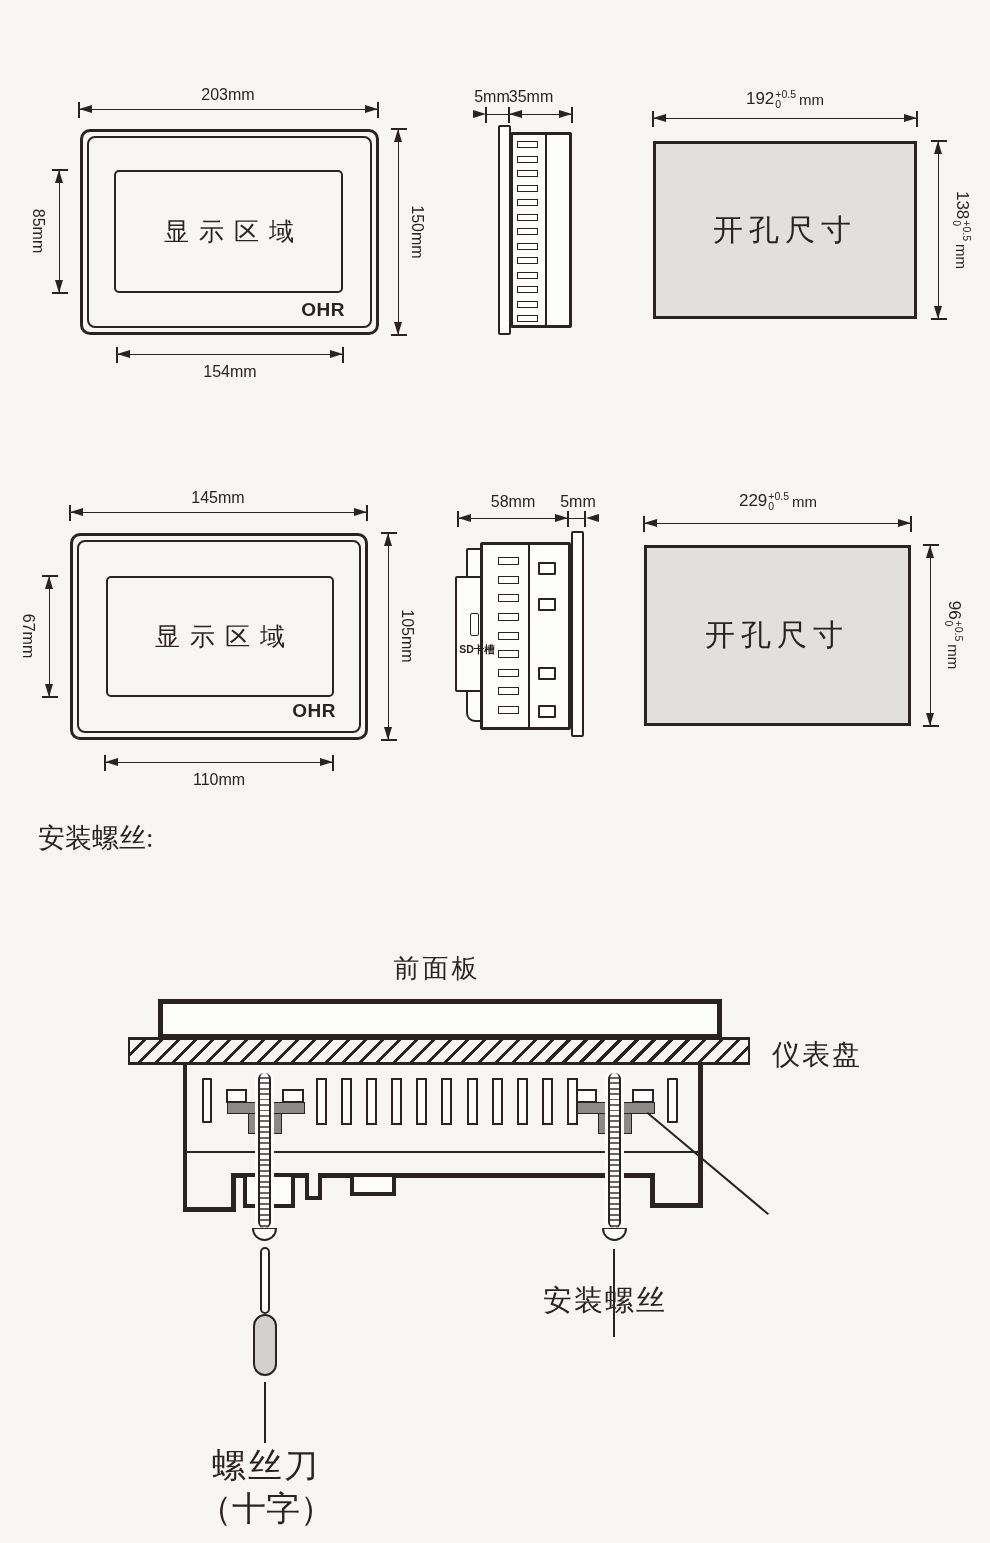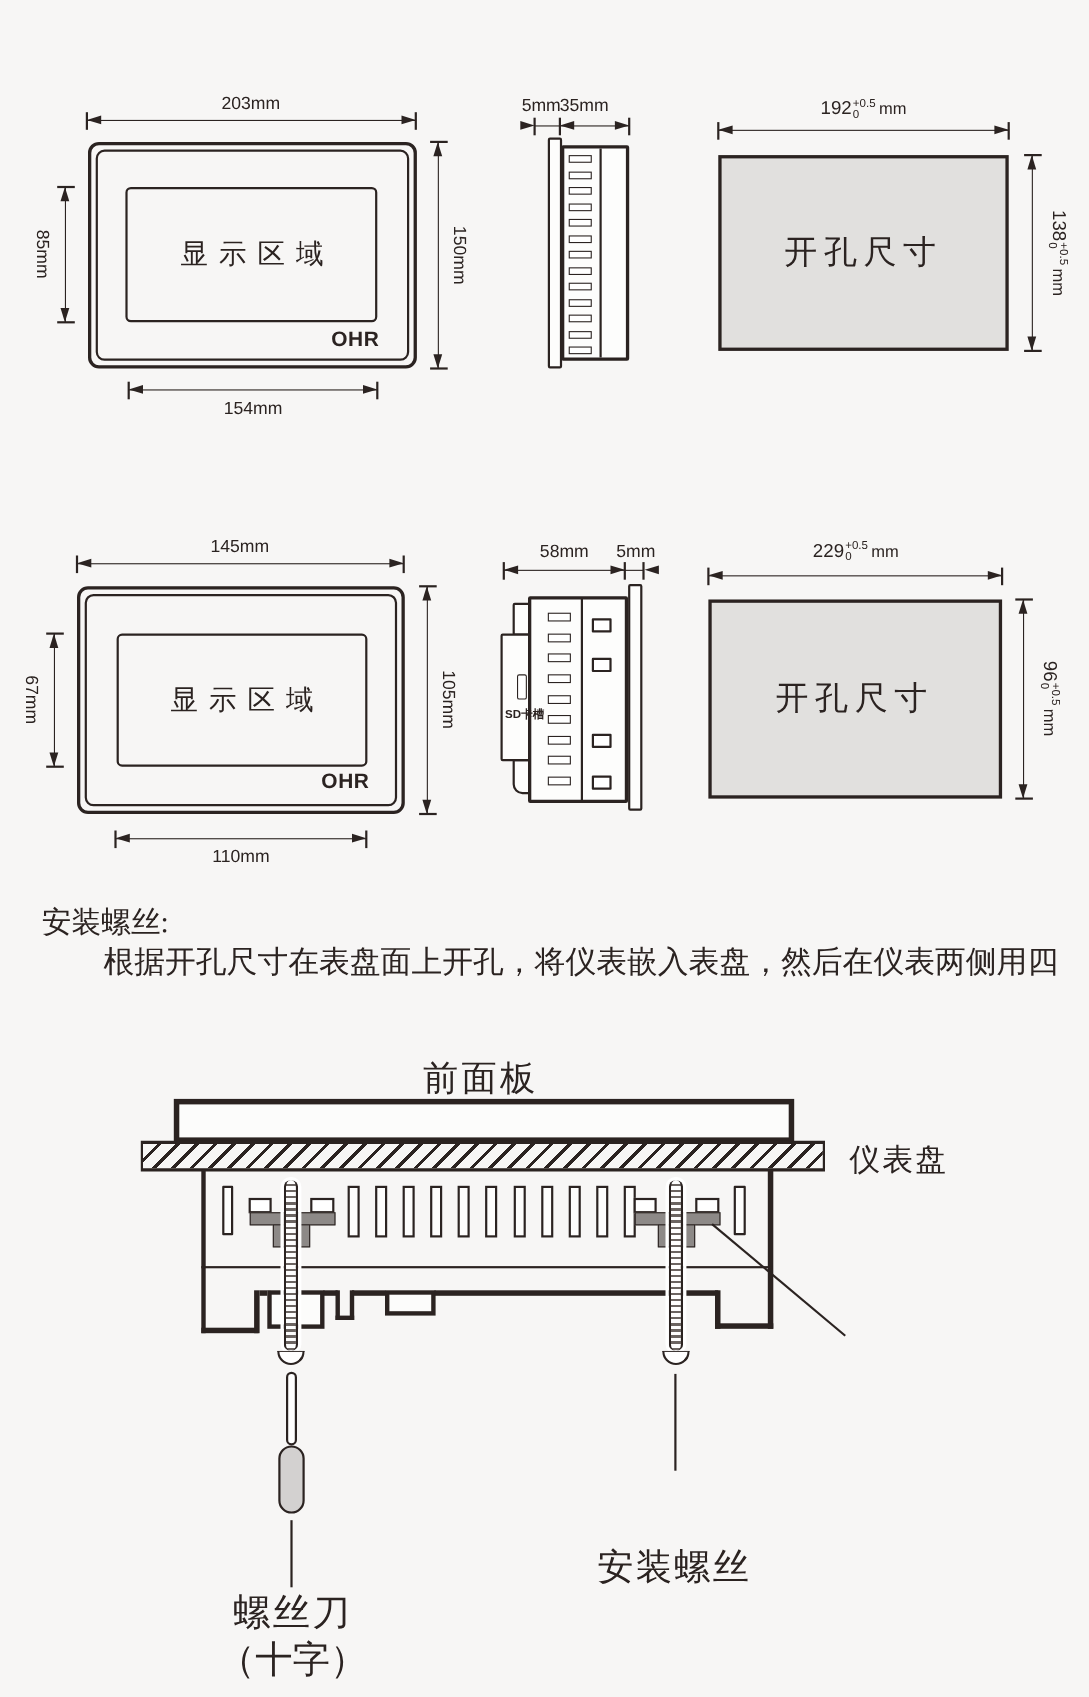--- a/index.html
+++ b/index.html
@@ -317,24 +317,23 @@
       <span class="v">96</span>
       <span class="stk">
           <span>+0.5</span>
           <span>0</span>
         </span>
       <span class="u">mm</span>
     </span>
   </div>
 
   <div class="abs serif" style="left:38px;top:820px;font-size:27px;">安装螺丝:</div>
-  <div class="abs serif" style="left:38px;top:856px;font-size:28px;text-indent:56px;white-space:nowrap;">根据开孔尺寸在表盘面上开孔，将仪表嵌入表盘，然后在仪表两侧用四</div>
 
   <div class="cpos" style="left:437px;top:968px;">
-      <span class="cin serif" style="font-size:32px;letter-spacing:3px;margin-top:13px;">前面板</span>
+      <span class="cin serif" style="font-size:26px;letter-spacing:3px;">前面板</span>
     </div>
 
   <div class="abs" style="left:158px;top:999px;width:564px;height:40px;border:5px solid var(--ink);background:#fcfcfb;"></div>
   <div class="hatch" style="left:128px;top:1037px;width:622px;height:28px;"></div>
   <div class="lbl-big serif" style="left:772px;top:1036px;">仪表盘</div>
 
   <div class="abs ink" style="left:183px;top:1063px;width:4px;height:149px;"></div>
   <div class="abs ink" style="left:698px;top:1063px;width:5px;height:145px;"></div>
 
   <div class="frame" style="left:202px;top:1078px;width:10px;height:45px;border-width:2px;border-radius:1px;background:#fdfdfc;"></div>
@@ -388,15 +387,15 @@
   <div class="abs" style="left:253px;top:1314px;width:24px;height:62px;background:var(--handle,#d3d1d0);border:2px solid var(--ink);border-radius:12px;"></div>
   <div class="abs ink" style="left:264px;top:1382px;width:2px;height:61px;"></div>
   <div class="cpos" style="left:266px;top:1466px;">
       <span class="cin serif" style="font-size:34px;letter-spacing:2px;">螺丝刀</span>
     </div>
   <div class="cpos" style="left:266px;top:1509px;">
       <span class="cin serif" style="font-size:34px;">（十字）</span>
     </div>
 
   <div class="abs ink" style="left:613px;top:1249px;width:2px;height:88px;"></div>
-  <div class="lbl-big serif" style="left:543px;top:1402px;font-size:33px;">安装螺丝</div>
+  <div class="lbl-big serif" style="left:543px;top:1281px;font-size:29px;">安装螺丝</div>
 
 </div>
 
 </body></html>

